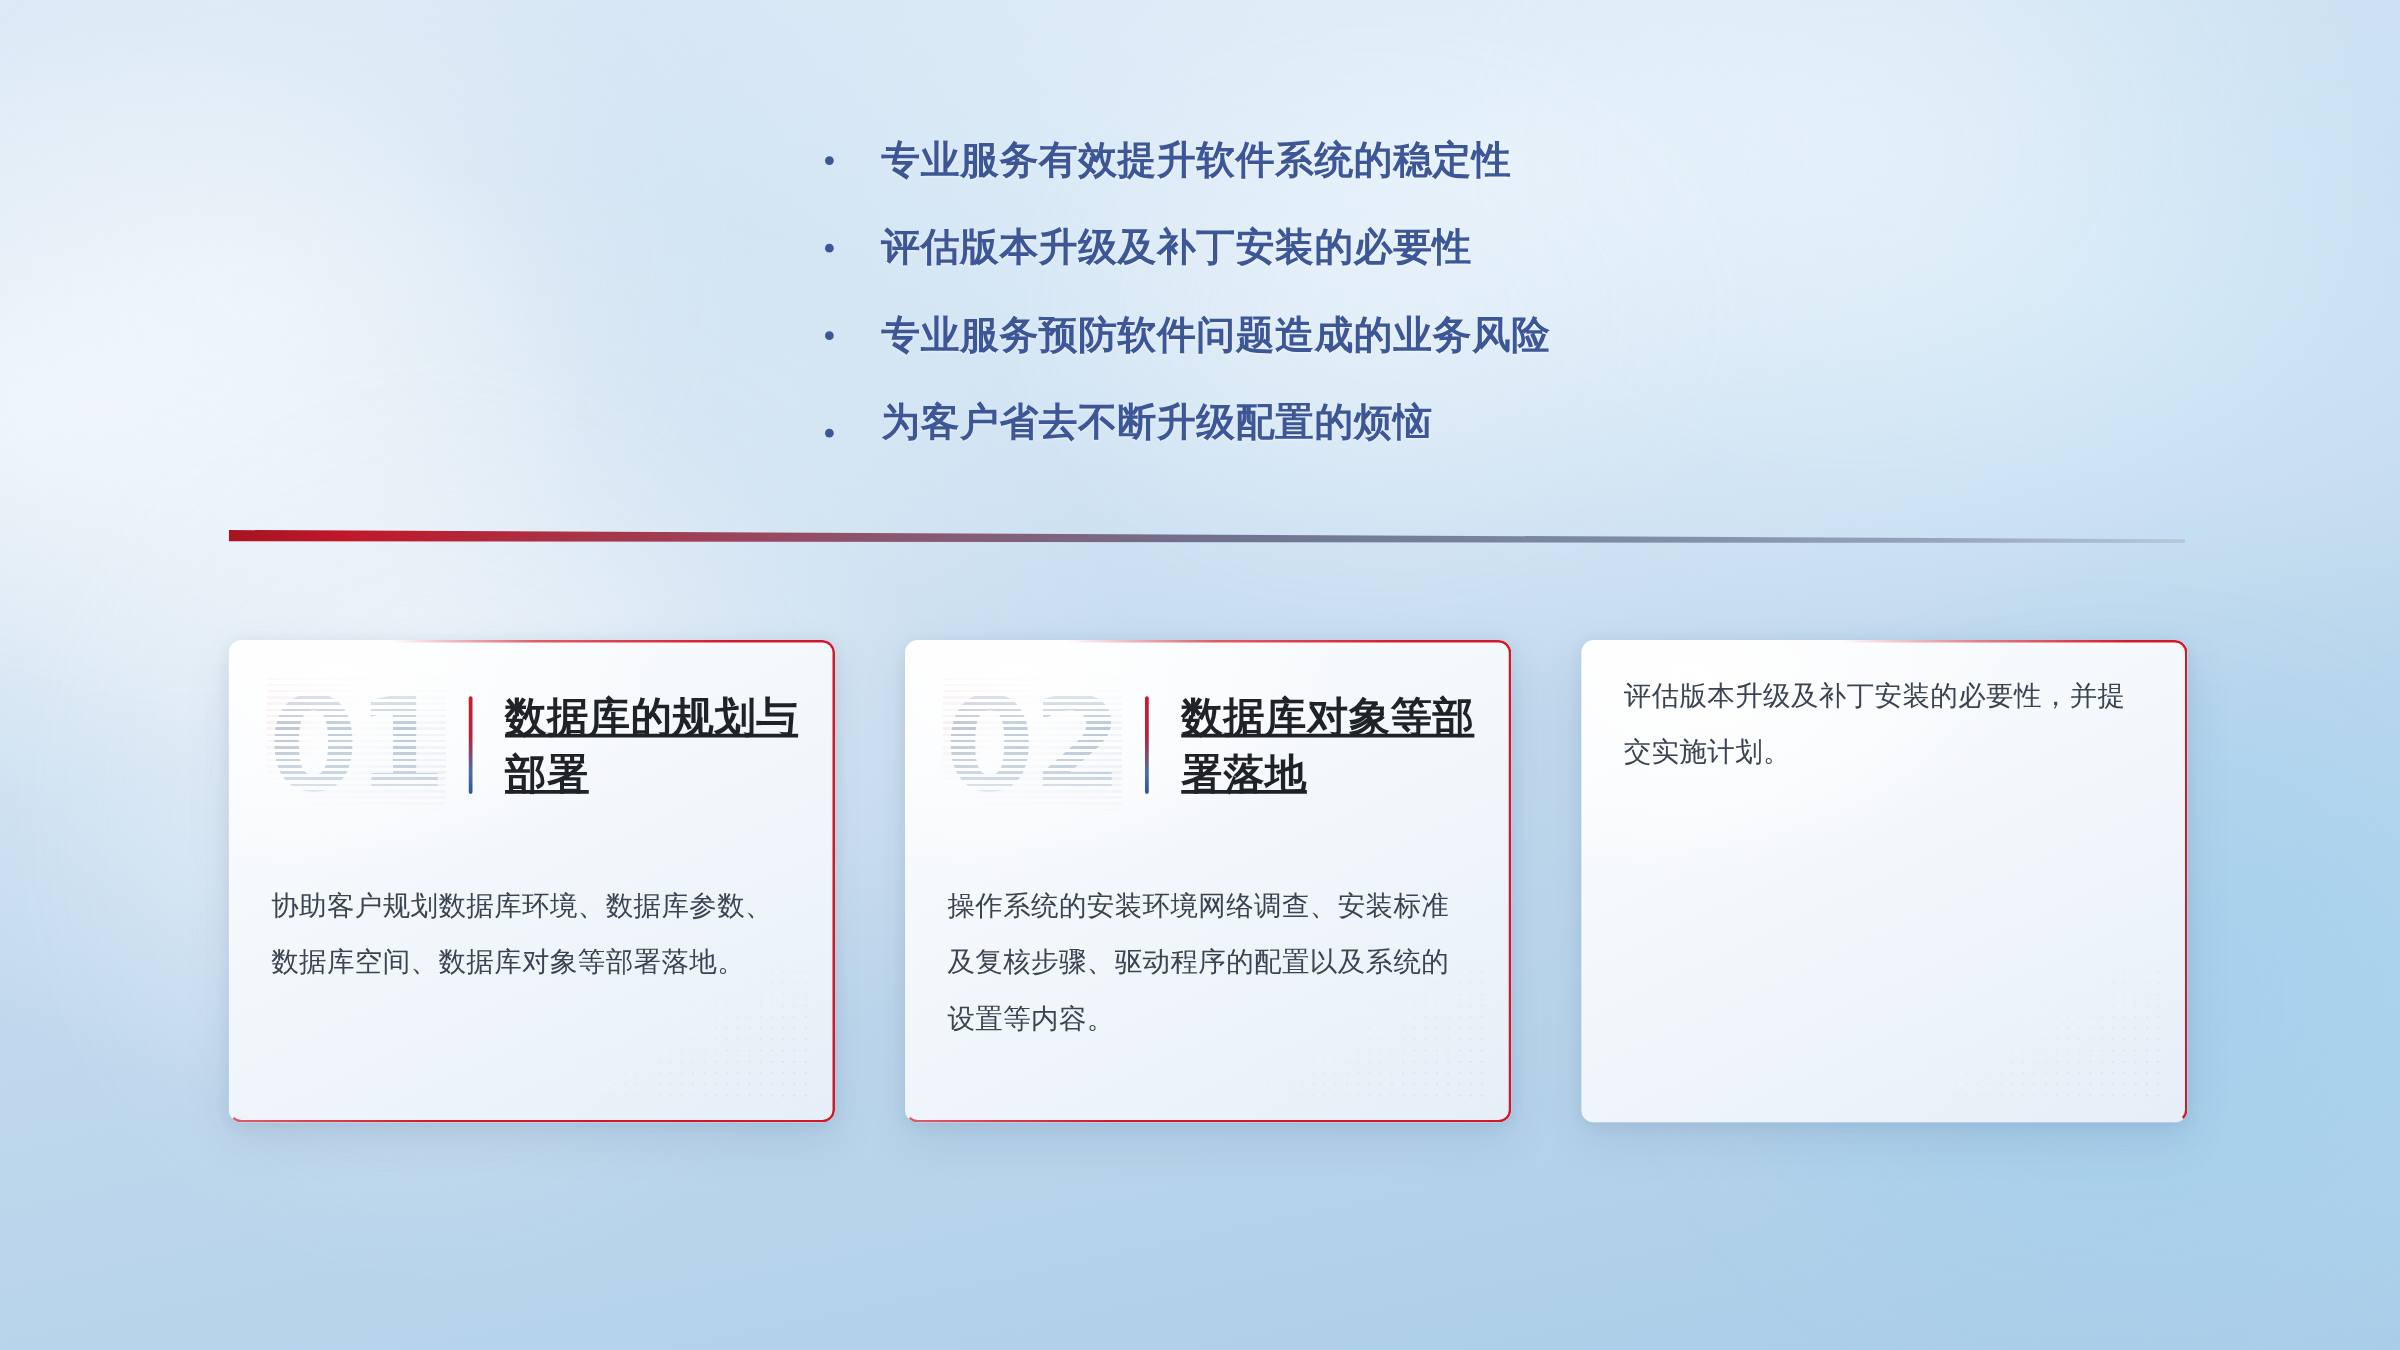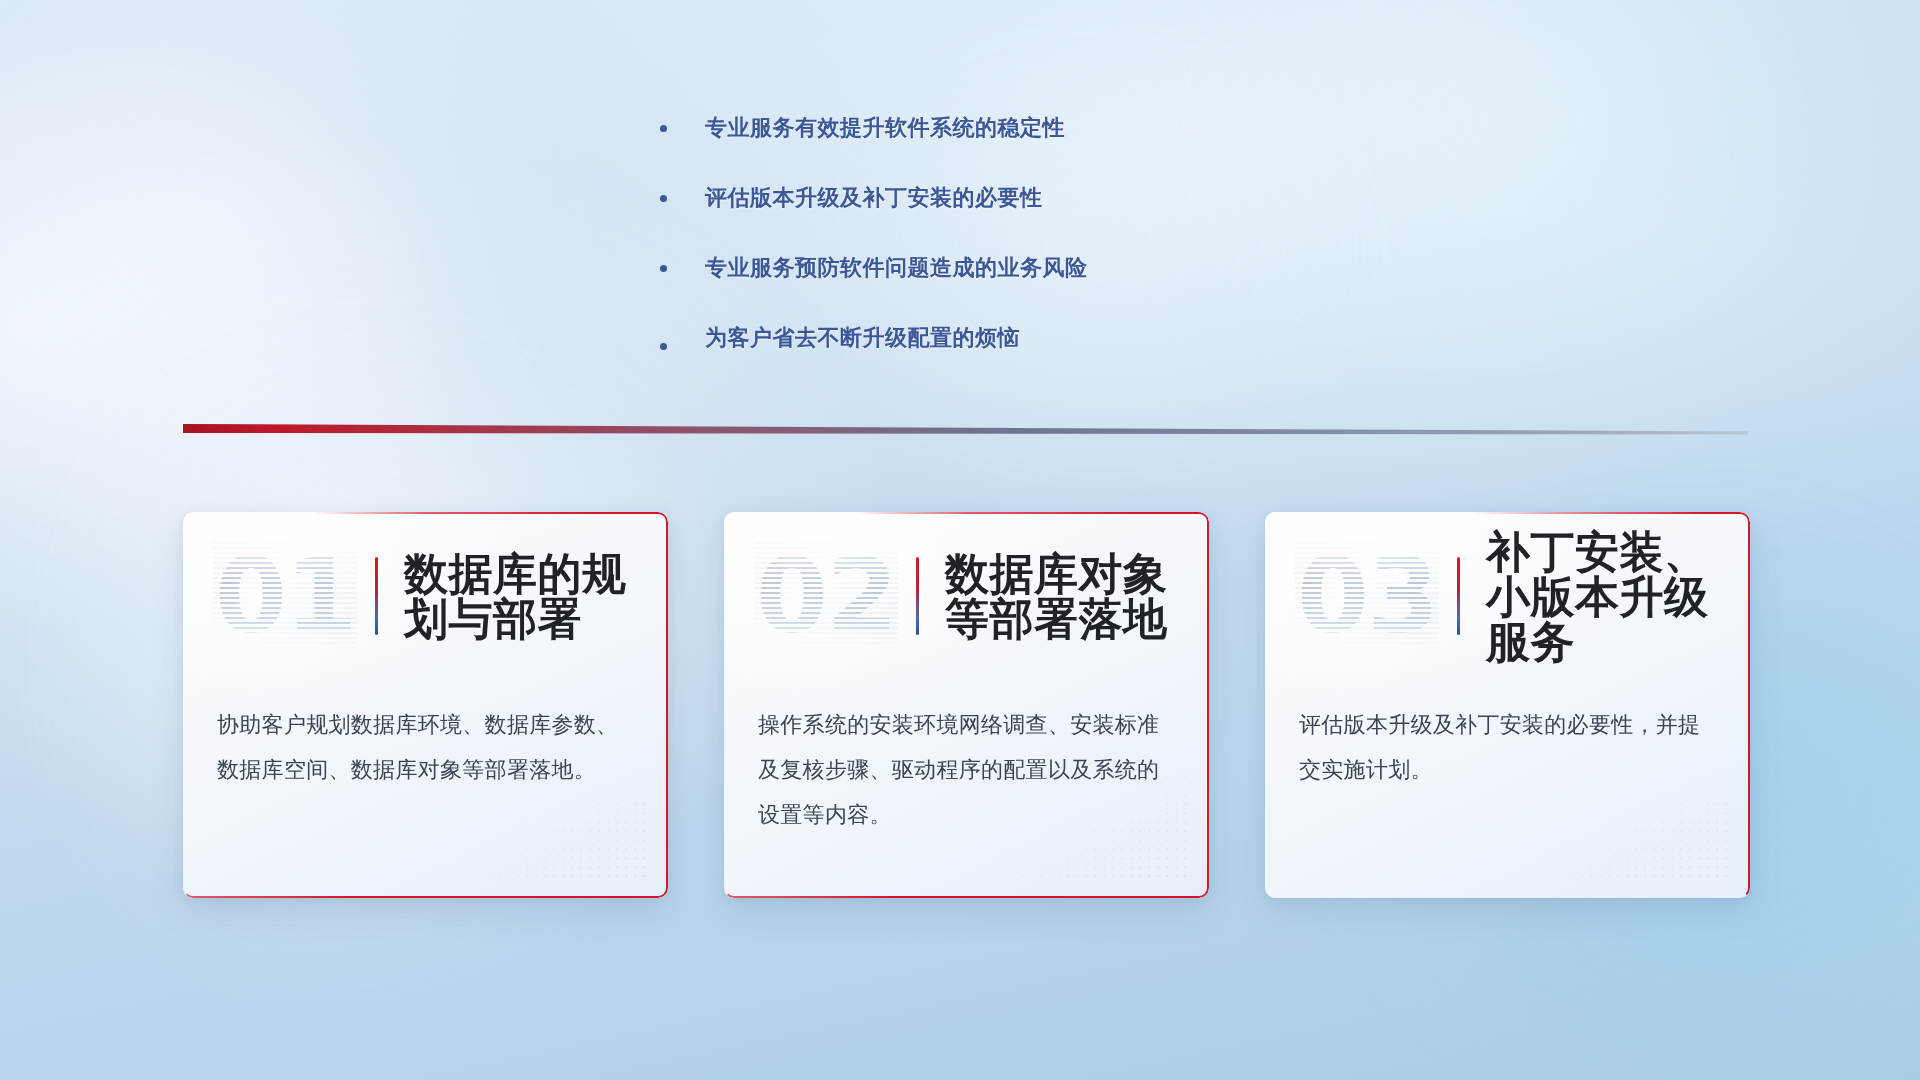--- a/index.html
+++ b/index.html
@@ -39,21 +39,21 @@
     background:radial-gradient(ellipse at center, rgba(255,255,255,.45), rgba(255,255,255,0) 74%); }
 
   
   .bullets {
     position:absolute; left:660px; top:108px; width:760px;
   }
   .bullet-row {
     display:flex; align-items:flex-start;
     margin-bottom:30px;
     color:#3d5796;
-    font-size:22px; line-height:40px; letter-spacing:.5px;
+    font-size:31px; line-height:40px; letter-spacing:.5px;
     font-weight:600;
     text-shadow:0 1px 2px rgba(255,255,255,.55);
   }
   .bullet-row:last-child { margin-bottom:0;align-items:center; }
   .bullet-dot {
     flex:0 0 auto; width:7px; height:7px; border-radius:50%;
     background:#3d5796; margin-top:17px; margin-right:38px;
   }
   .bullet-text { flex:1 1 auto; }
 
@@ -129,23 +129,24 @@
     mask-image:repeating-linear-gradient(to bottom, #000 0px, #000 2px, rgba(0,0,0,0) 2px, rgba(0,0,0,0) 5px);
   }
 
   .head-rule {
     flex:0 0 auto; width:3px; height:78px; margin-right:26px;
     background:linear-gradient(to bottom, #d3182b 0%, #b4243f 42%, #4b6ea8 78%, #2f5390 100%);
     border-radius:2px;
   }
   .card-title {
     flex:1 1 auto;
-    font-size:44px; line-height:45px; font-weight:700; color:#1f2226;
+    font-size:33px; line-height:45px; font-weight:700; color:#1f2226;
     letter-spacing:.5px;
     padding-right:14px;
+    text-decoration:underline;
   }
 
   .card-body {
     padding:22px 34px 0 34px;
     font-size:22px; line-height:45px; color:#3b4452; letter-spacing:.3px;
   }
 
   
   .card-dots {
     position:absolute; right:18px; bottom:14px; width:190px; height:120px;
@@ -233,29 +234,19 @@
         </div>
         <div class="head-rule"></div>
         <div class="card-title">数据库对象等部署落地</div>
       </div>
       <div class="card-body">操作系统的安装环境网络调查、安装标准及复核步骤、驱动程序的配置以及系统的设置等内容。</div>
       <div class="card-dots"></div>
     </div>
 
     <div class="card">
       <div class="card-accent"></div>
-      <div class="card-head">
-        <div class="ghost-number">
-          <div class="gn-fade">
-            <div class="gn-text">03</div>
-            <div class="gn-tint"></div>
-          </div>
-        </div>
-        <div class="head-rule"></div>
-        <div class="card-title">补丁安装、小版本升级服务</div>
-      </div>
       <div class="card-body">评估版本升级及补丁安装的必要性，并提交实施计划。</div>
       <div class="card-dots"></div>
     </div>
 
   </div>
 
 </div>
 
 </body></html>

